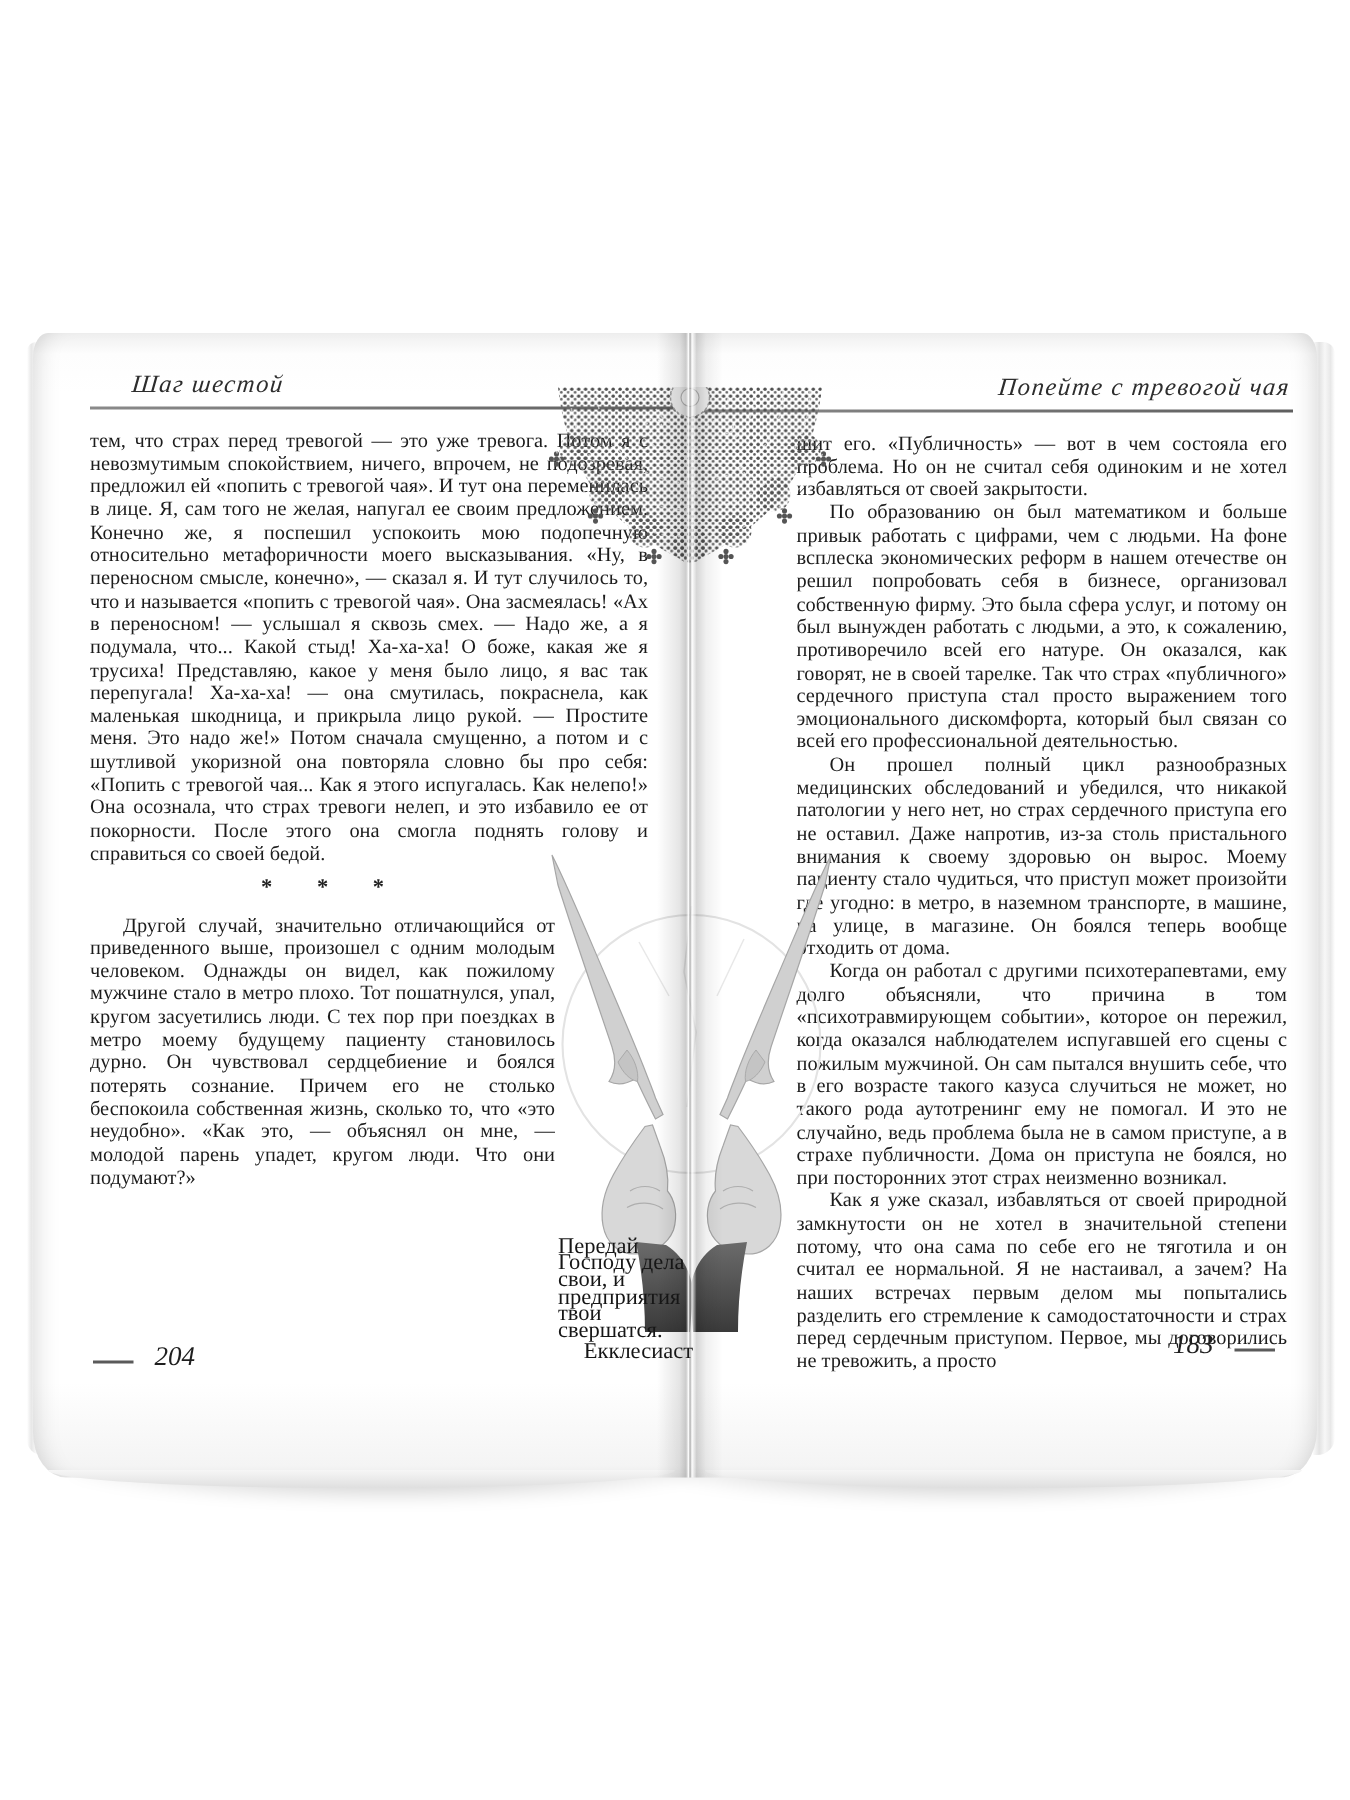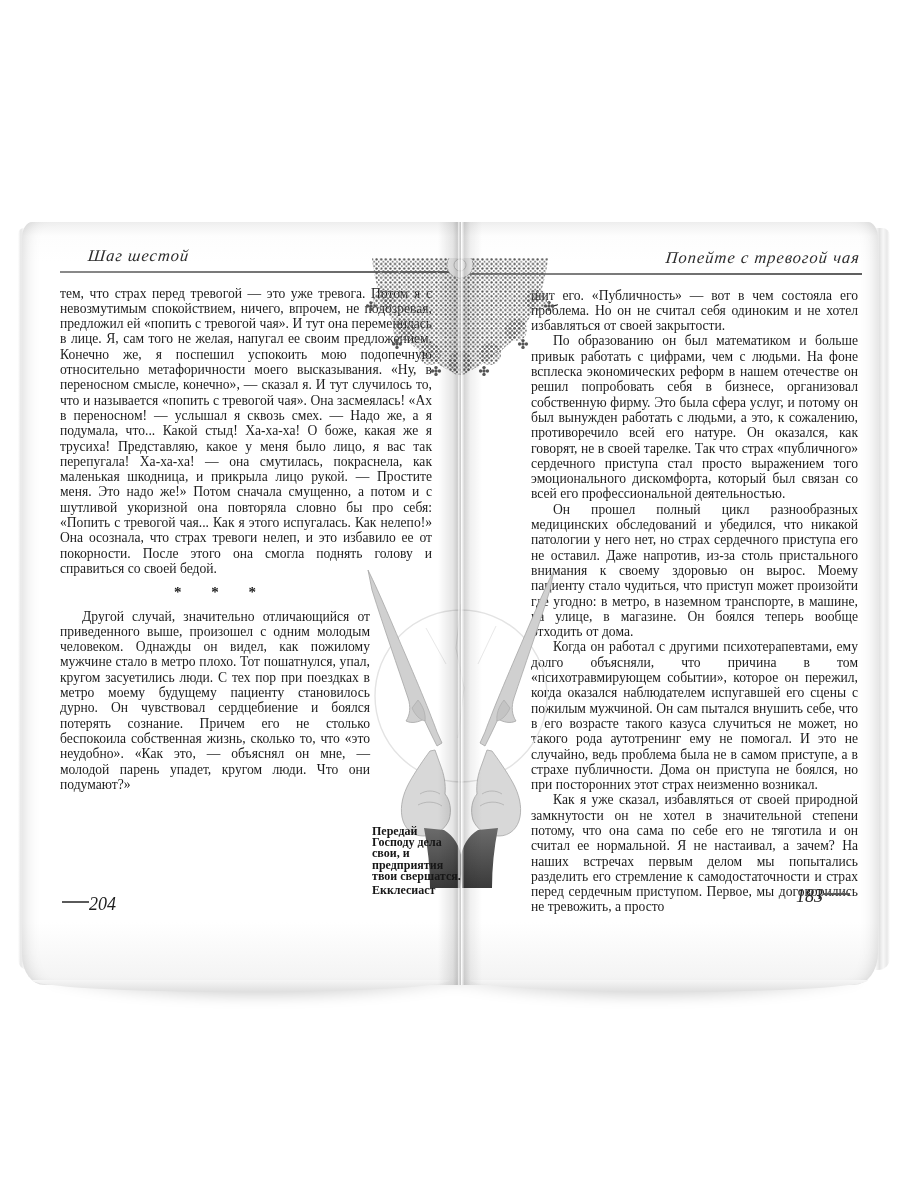--- a/index.html
+++ b/index.html
@@ -78,26 +78,26 @@
   .para.narrow { width:310px;font-family:Liberation Serif, serif; }           
 
   .separator {
     width:310px; text-align:center; margin:9px 0 8px 0;
     font-size:15px; font-weight:bold; letter-spacing:13px; padding-left:13px; color:#222;
   }
 
   
   .margin-note {
     position:absolute; left:350px; top:604px; width:90px; z-index:6;
-    font-size:12px; line-height:11.2px; font-weight:bold; text-align:left; color:#161616;
-  }
-  .margin-note .attr { display:block; margin-top:3px; }
-
-  
-  .pagenum { position:absolute; display:flex; align-items:flex-start; gap:0; z-index:6; }
+    font-size:15px; line-height:11.2px; font-weight:normal; text-align:left; color:#161616;
+  }
+  .margin-note .attr { display:block; text-align:right; margin-top:3px; }
+
+  
+  .pagenum { position:absolute; display:flex; align-items:center; gap:14px; z-index:6; }
   .pagenum .dash { width:27px; height:2px; background:#5a5a5a; margin-top:7px; }
   .pagenum .num  { font-style:italic; font-size:18px; color:#1f1f1f; }
   .pagenum.pl { left:40px; top:672px; }
   .pagenum.pr { right:28px; top:664px; }
 
   
   .lace  { position:absolute; left:348px; top:36px;  width:188px; height:124px; z-index:4; pointer-events:none; }
   .hands { position:absolute; left:348px; top:346px; width:190px; height:320px; z-index:3; pointer-events:none; }
 </style>
 </head>

